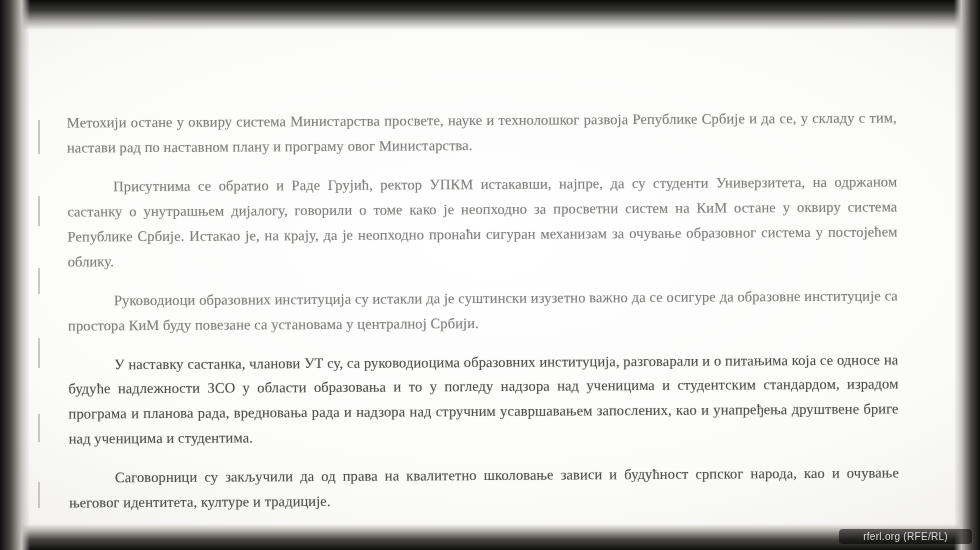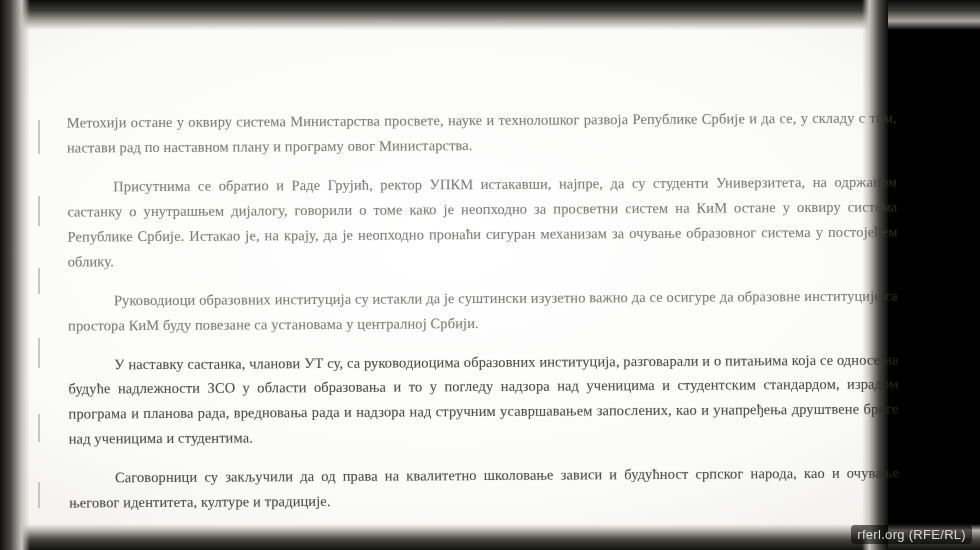--- a/index.html
+++ b/index.html
@@ -18,21 +18,21 @@
     width: 980px;
     height: 550px;
     background: #000000;
     overflow: hidden;
   }
   
   .doc-photo {
     position: absolute;
     left: 0;
     top: 0;
-    width: 888px;
+    width: 980px;
     height: 550px;
     background:
       radial-gradient(ellipse 120% 100% at 50% 45%, #ffffff 0%, #fbfbfa 45%, #f0efec 70%, #e2e0db 88%, #d8d6d0 100%);
   }
   
   .vignette-top {
     position: absolute;
     left: 0; top: 0; width: 980px; height: 30px;
     background: linear-gradient(to bottom, #0b0b0b 0%, #3a3a38 35%, #a8a7a2 70%, rgba(255,255,255,0) 100%);
   }
@@ -89,24 +89,24 @@
   }
   .fade-mid { opacity: .74; color: #3c3c3a; }
   .fade-light { opacity: .92; color: #272725; }
 
   .watermark {
     position: absolute;
     right: 8px;
     bottom: 6px;
     color: #d9d9d9;
     font-family: "Liberation Sans", sans-serif;
-    font-size: 13px;
+    font-size: 10px;
     letter-spacing: .3px;
     background: rgba(0,0,0,0.55);
-    padding: 2px 6px;
+    padding: 2px 24px;
     border-radius: 4px;
     white-space: nowrap;
   }
   .skew-wrap {
     transform: rotate(-0.35deg);
     transform-origin: 50% 50%;
   }
 </style>
 </head>
 <body>

